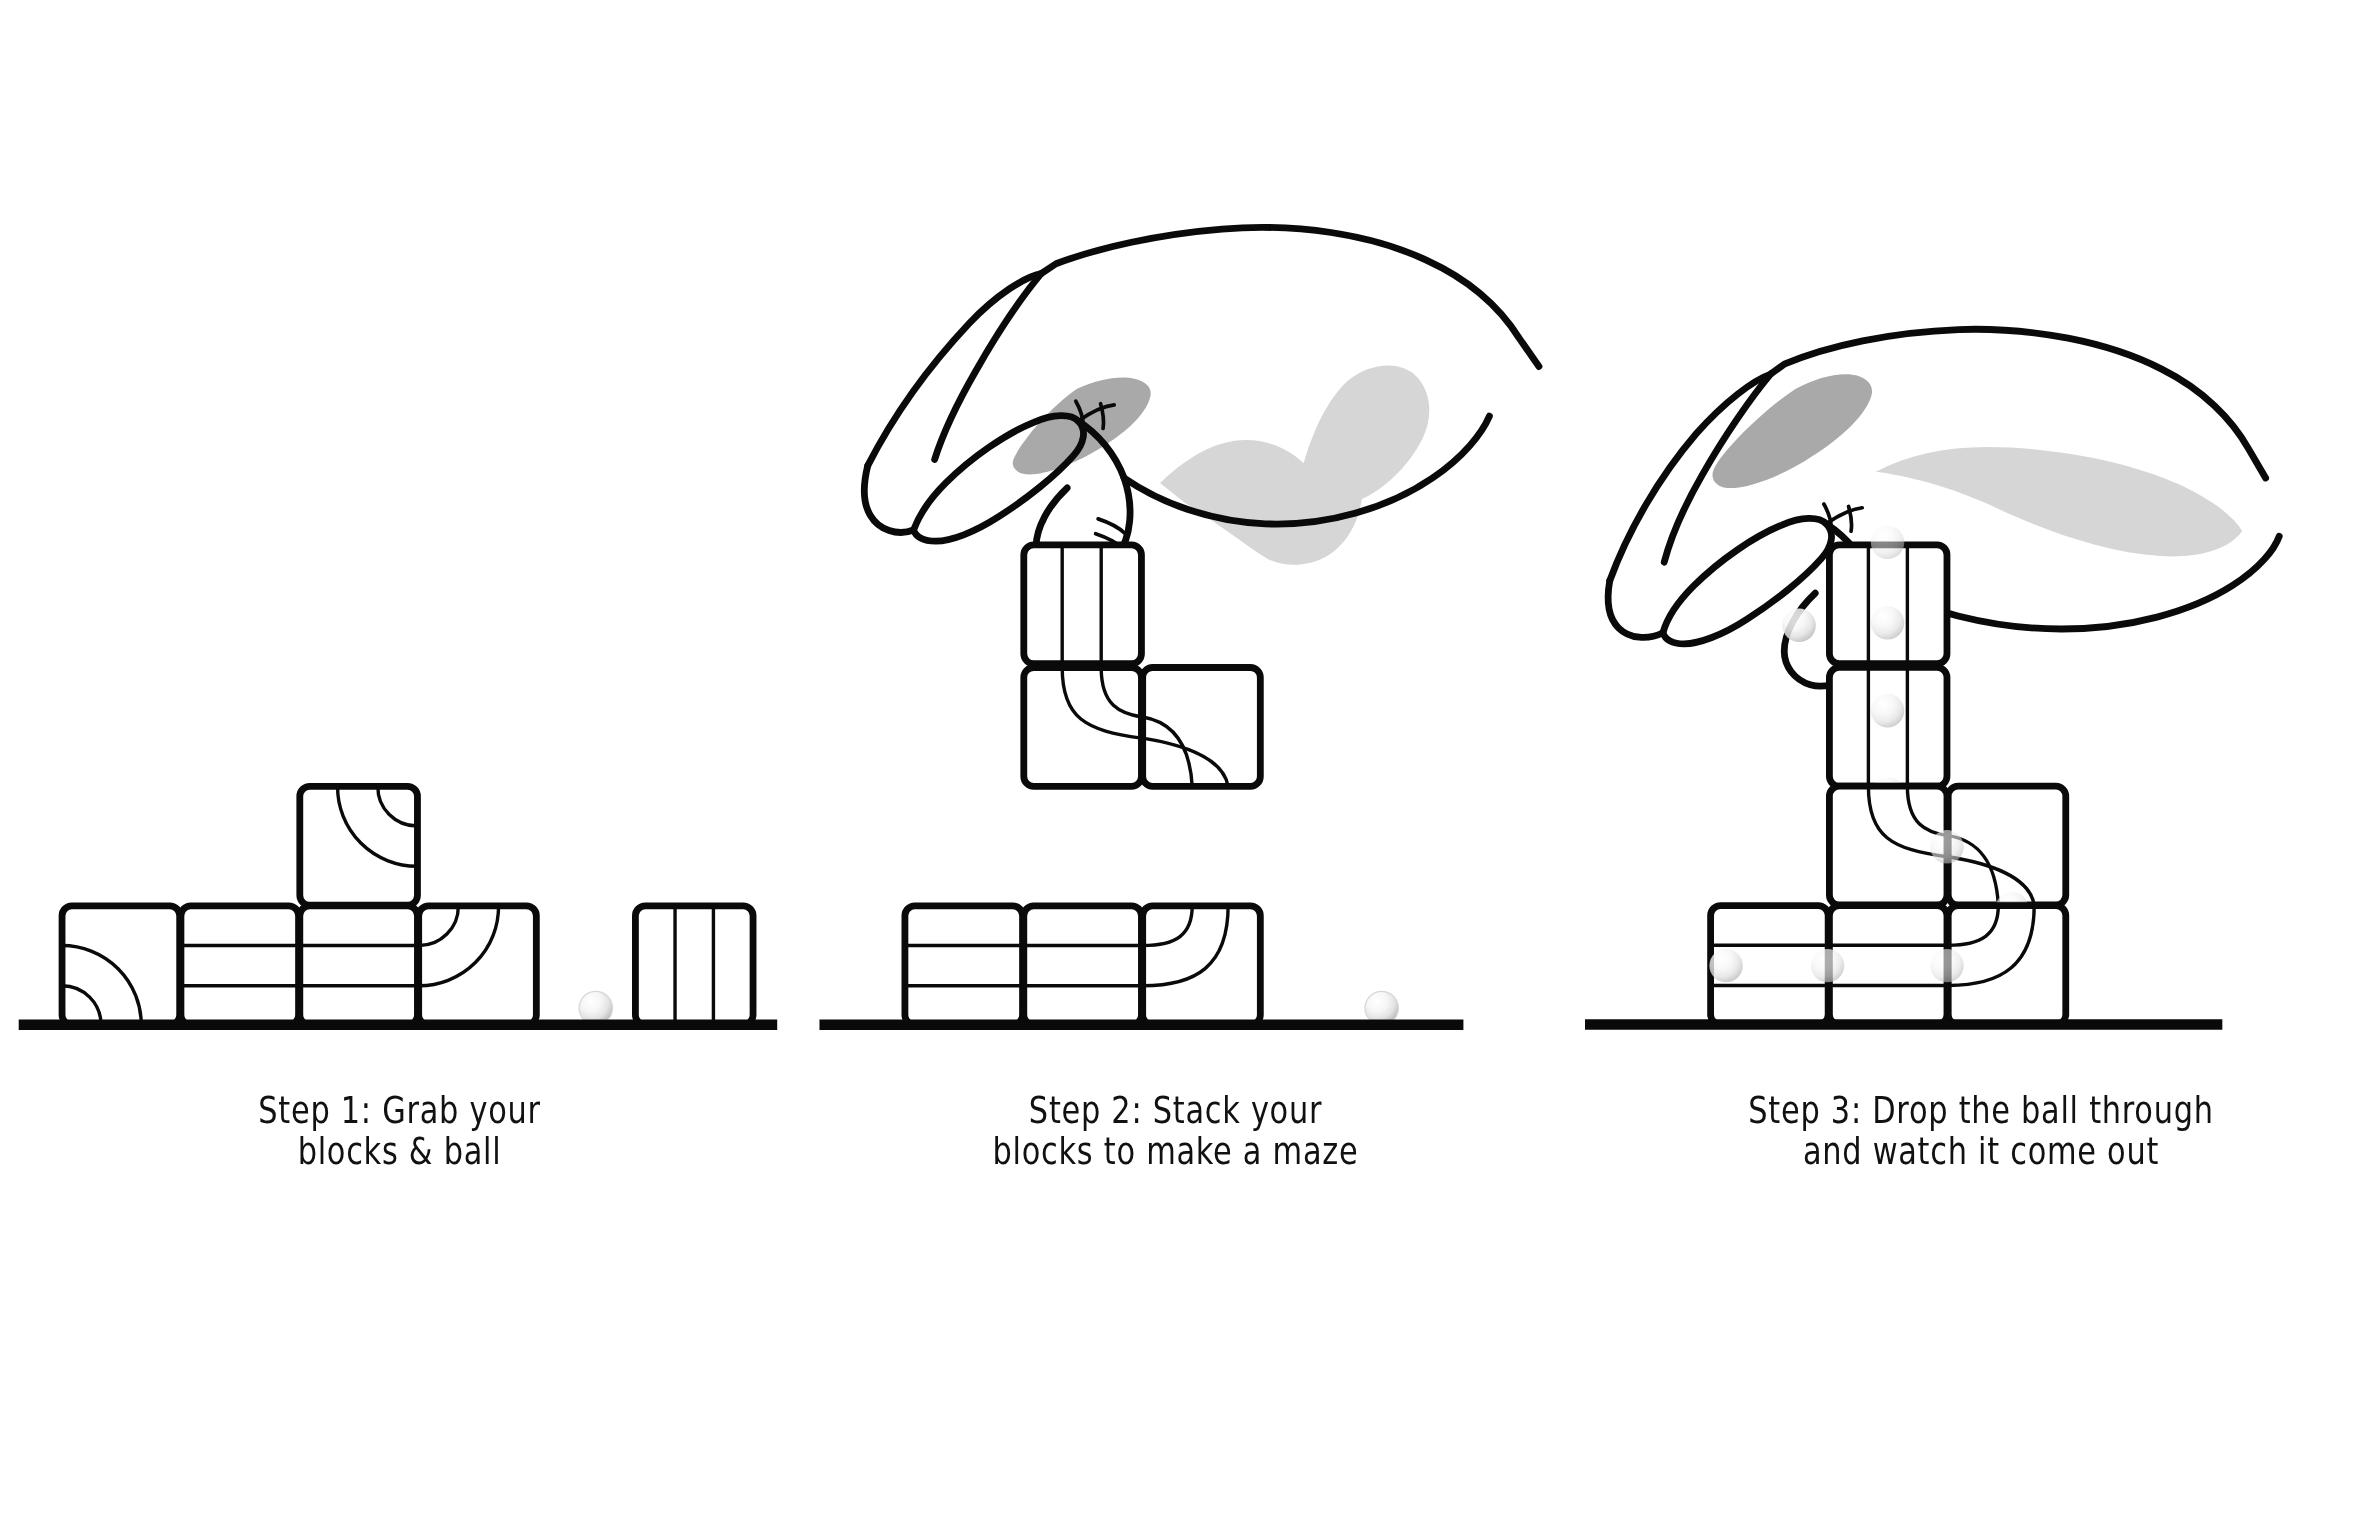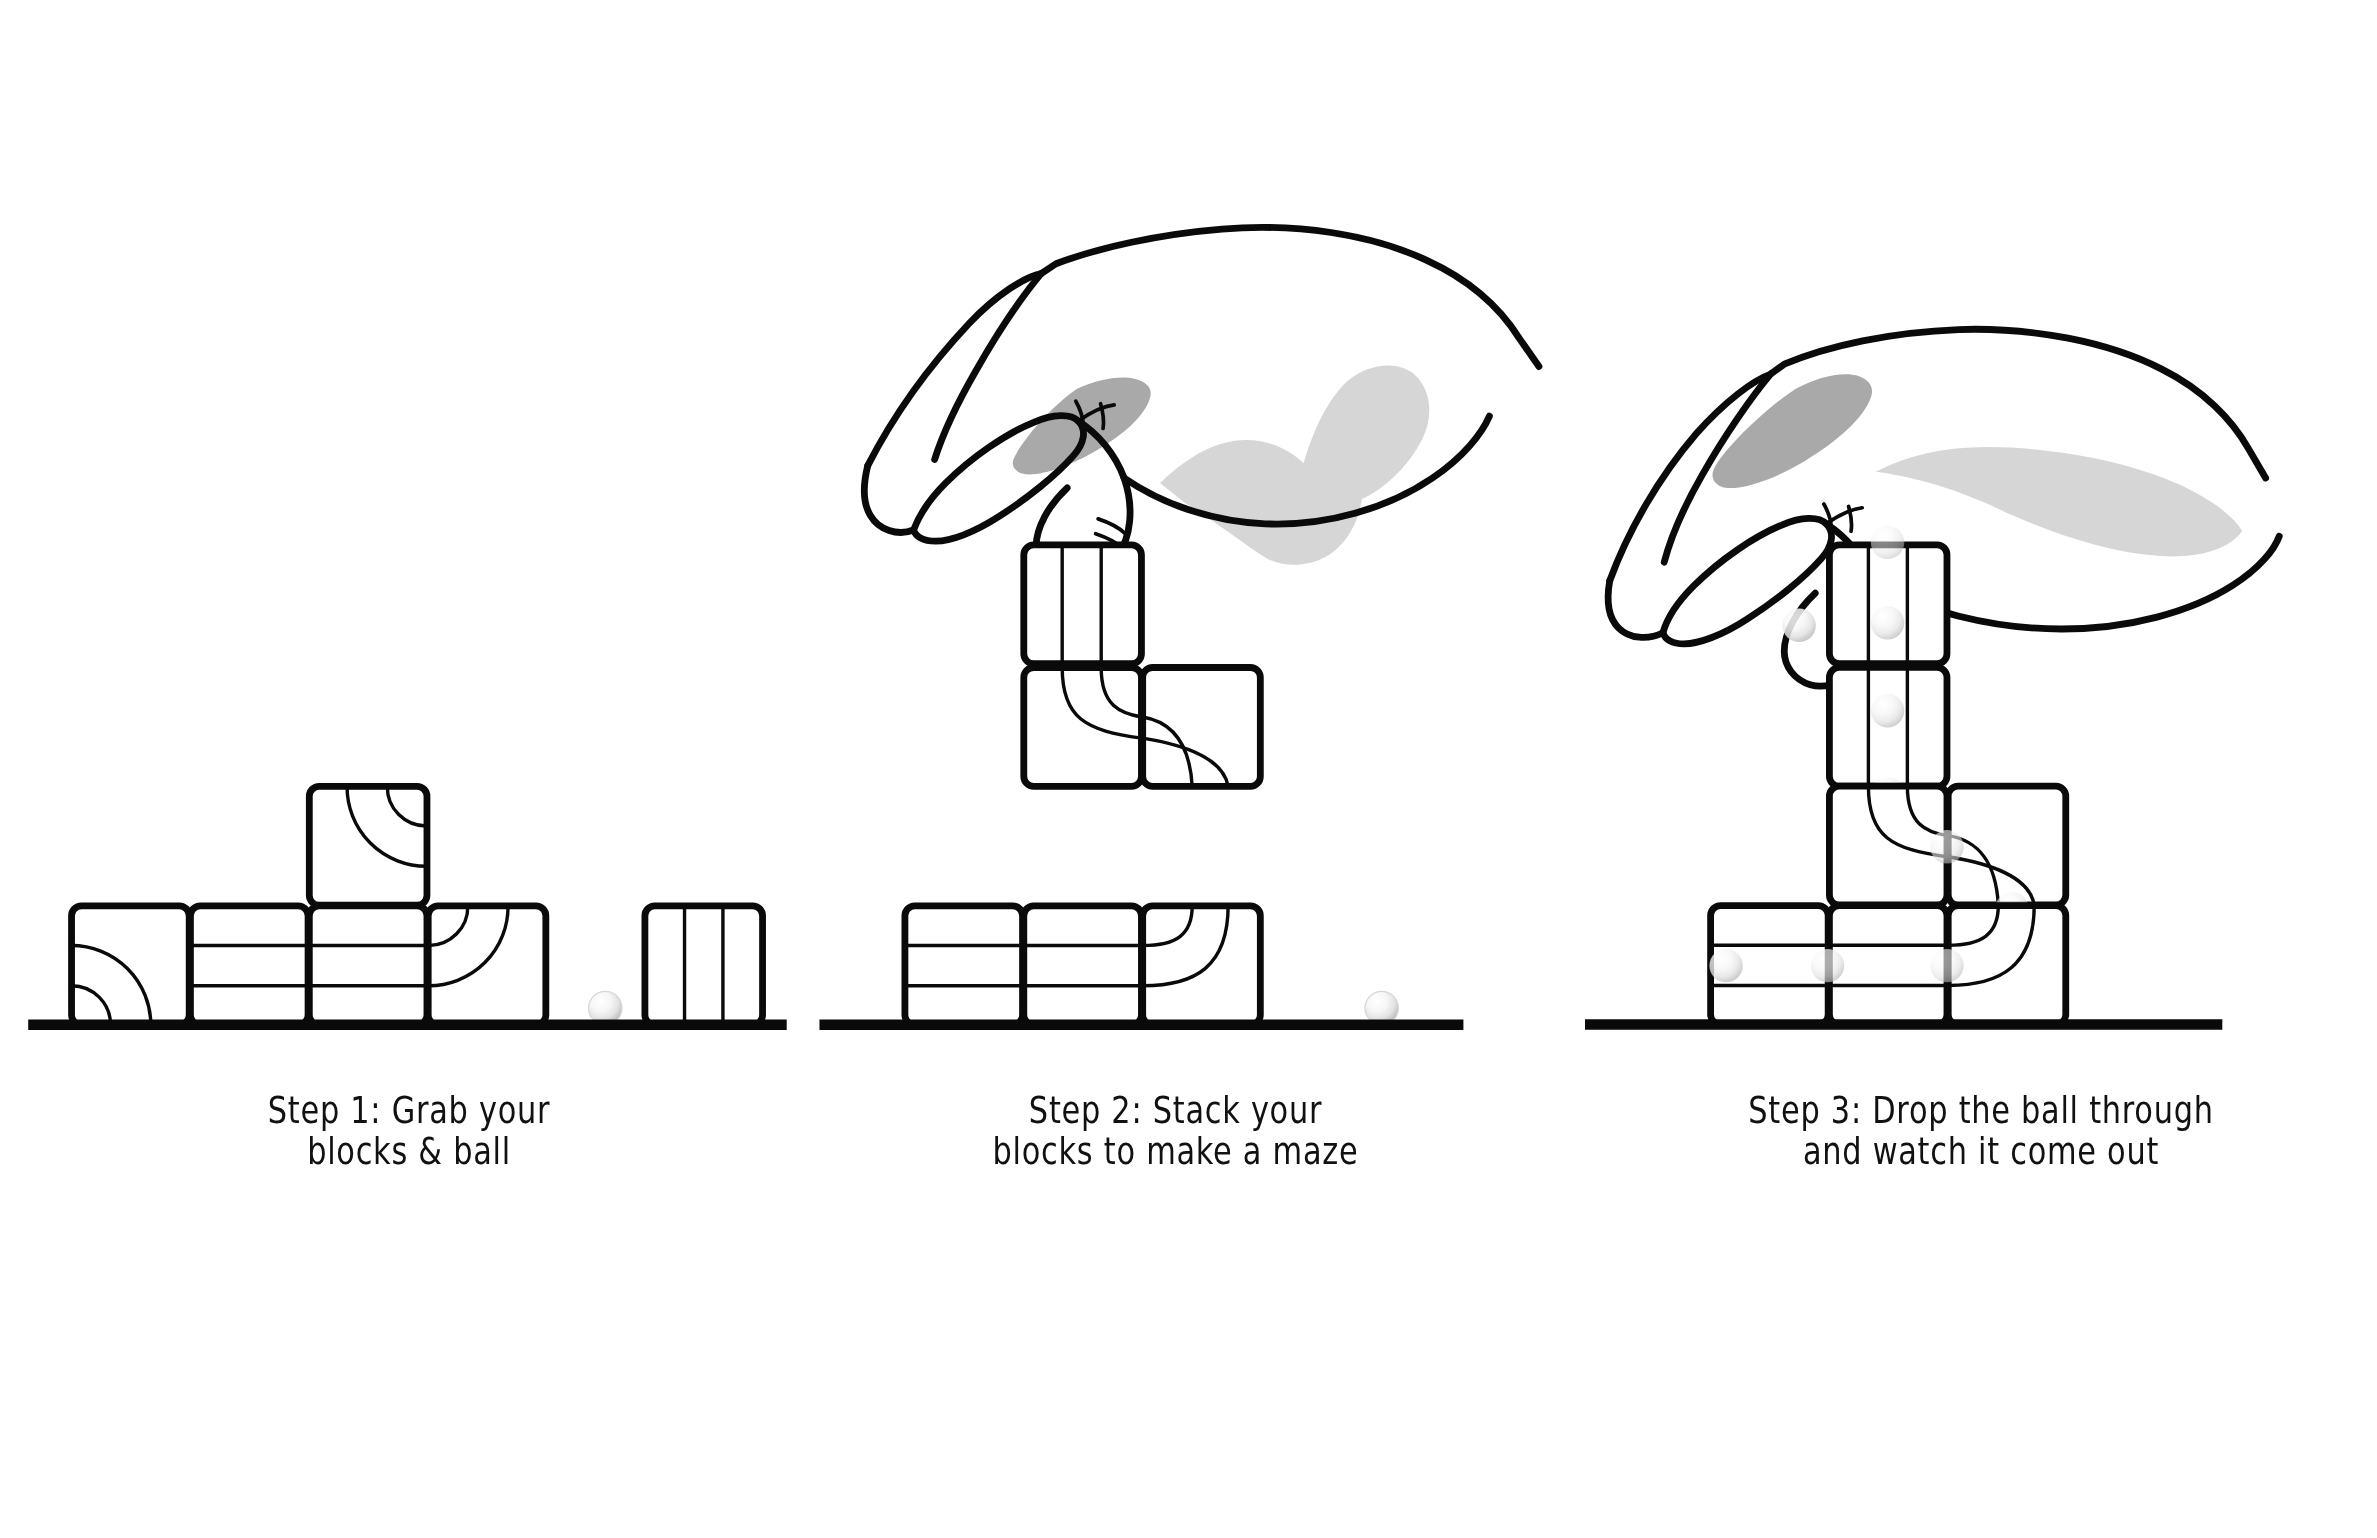--- a/index.html
+++ b/index.html
@@ -4,21 +4,21 @@
 <title>Block Maze Instructions</title>
 <style>
   html,body{margin:0;padding:0;background:#ffffff;}
   body{
     width:2377px;height:1539px;
     font-family:"DejaVu Sans","Liberation Sans",sans-serif;
     overflow:hidden;position:relative;
   }
   #stage{position:absolute;inset:0;width:2377px;height:1539px;}
   .panel{position:absolute;top:0;height:1539px;}
-  #panel-1{left:0;width:799px;padding-left:19px;}
+  #panel-1{left:0;width:799px;}
   #panel-2{left:776px;width:799px;}
   #panel-3{left:1585px;width:792px;}
   .panel-art{position:absolute;left:0;top:0;width:100%;height:1065px;}
   .caption{
     position:absolute;left:0;width:100%;top:1090px;
     text-align:center;color:#111111;
     font-family:"DejaVu Sans","Liberation Sans",sans-serif;
     font-size:38px;line-height:1.08;font-weight:400;
     letter-spacing:0.9px;
     transform:scaleX(0.80);transform-origin:50% 0;

